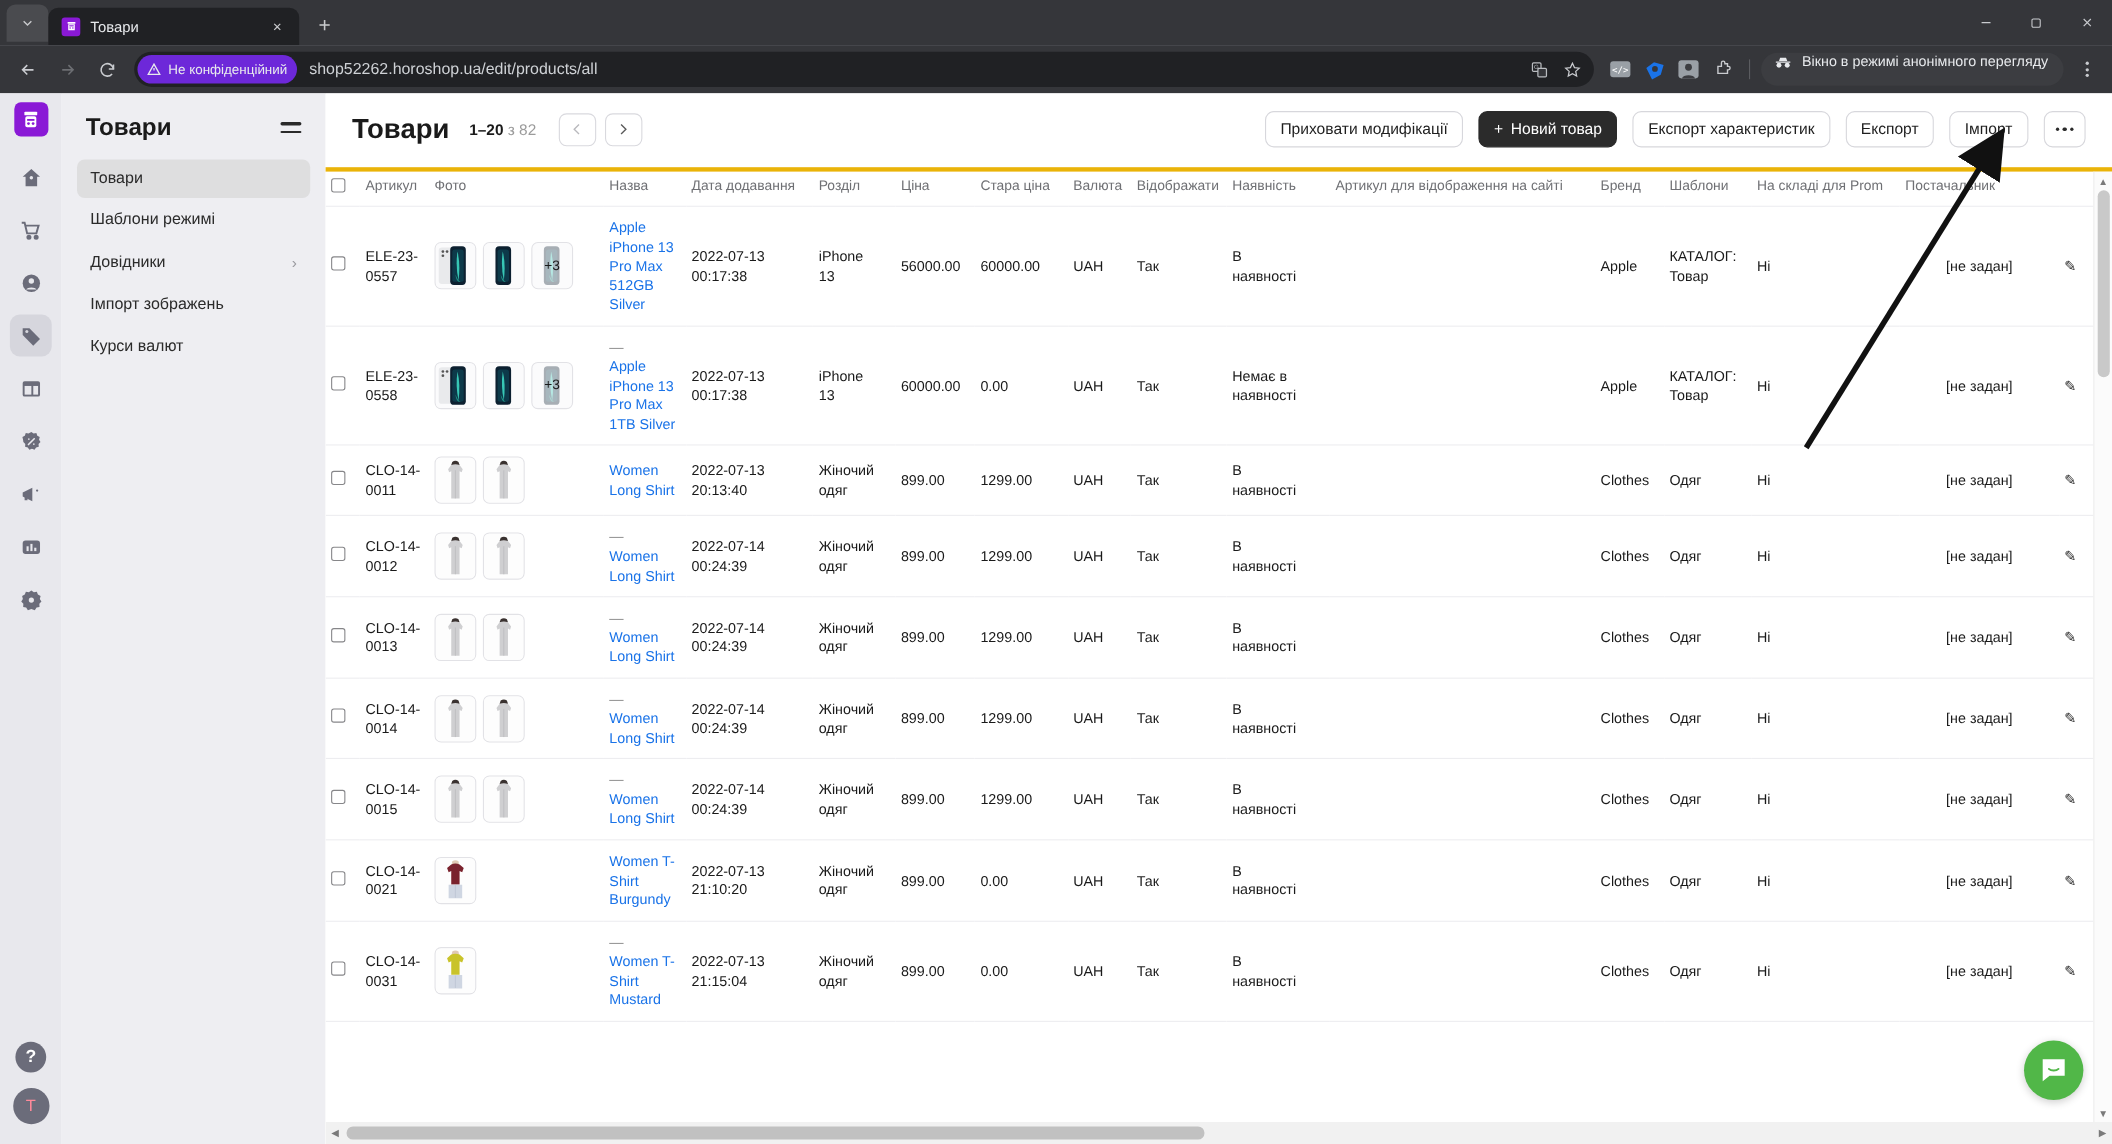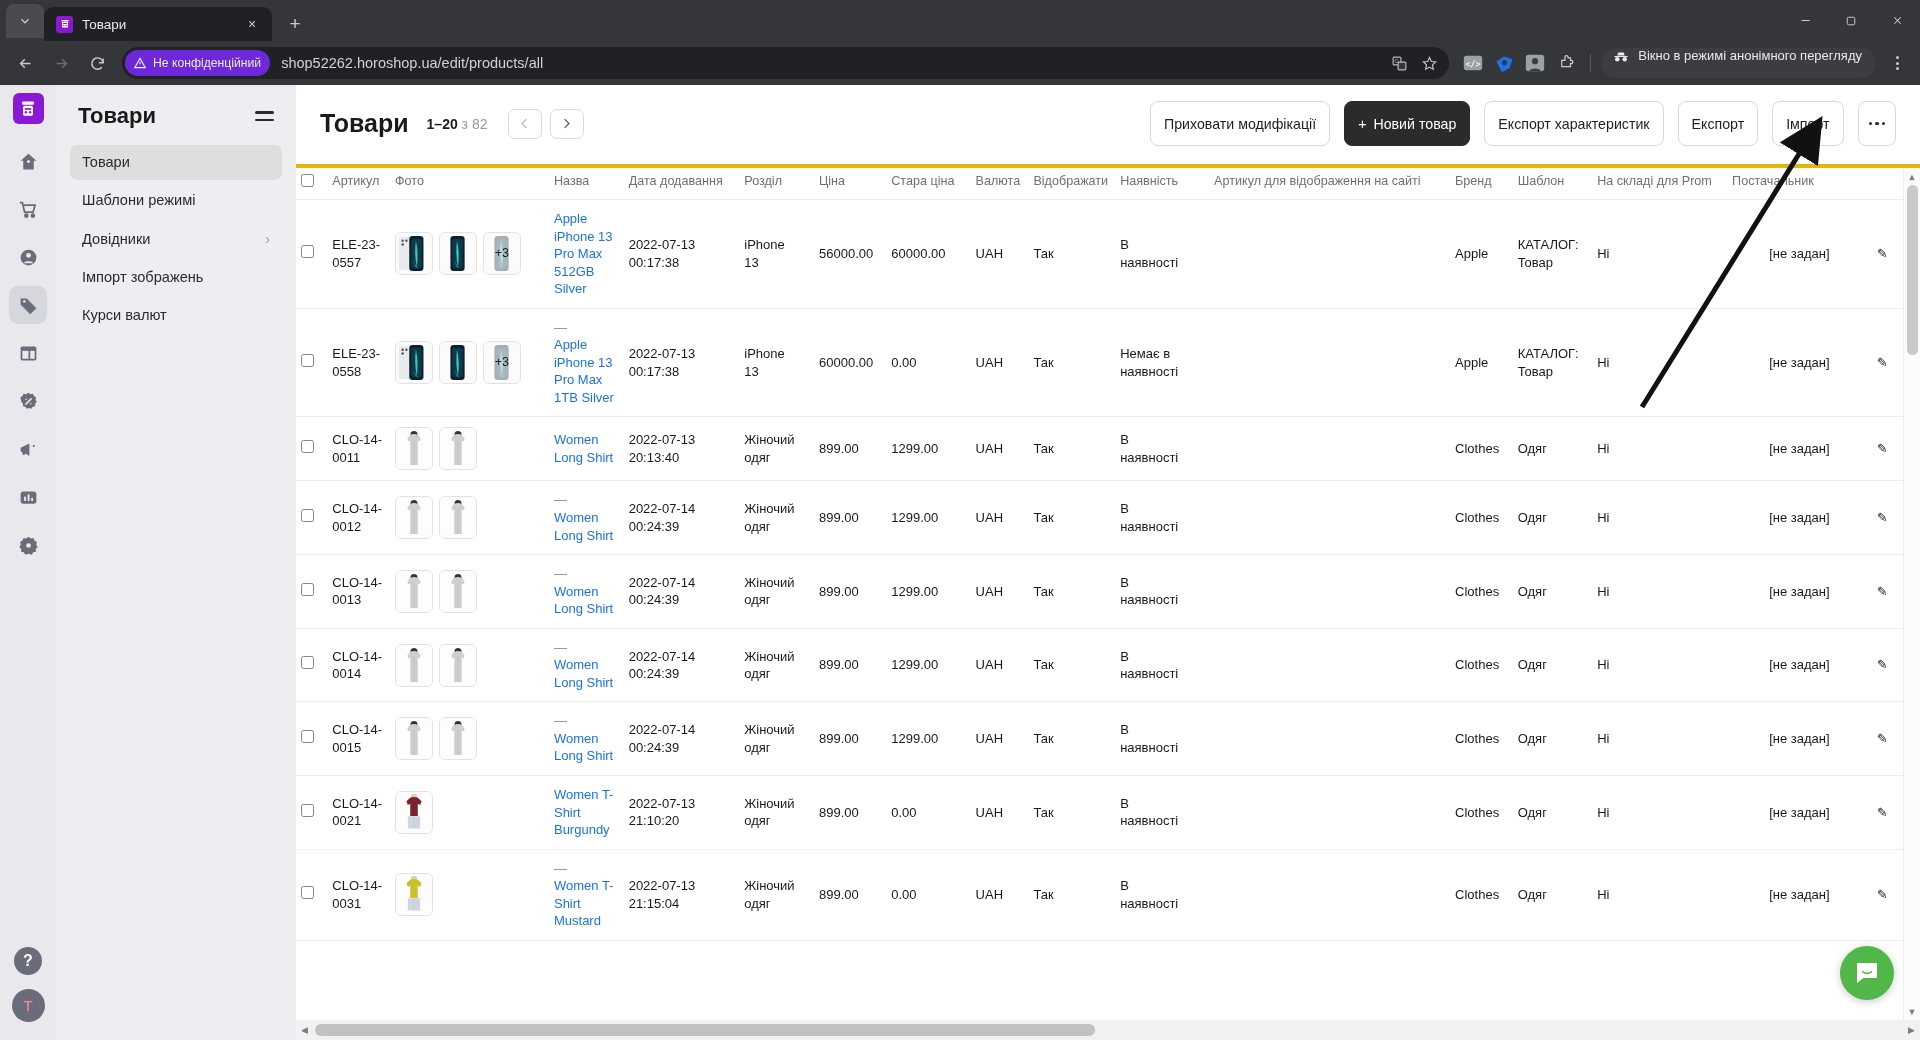--- a/index.html
+++ b/index.html
@@ -256,21 +256,21 @@
     width: 34px; height: 30px;
     border: 1px solid #d9d9de;
     border-radius: 7px;
     background: #fff;
     display: flex; align-items: center; justify-content: center;
     color: #5a5a5a;
   }
   .pager-btn.disabled { color: #b9b9bd; }
   .header-spacer { flex: 1; }
   .hbtn {
-    height: 45px;
+    height: 33px;
     border: 1px solid #d7d7dc;
     border-radius: 8px;
     background: #fff;
     color: #1f1f1f;
     font-size: 14.2px;
     padding: 0 13px;
     display: flex; align-items: center; justify-content: center;
     white-space: nowrap;
     font-family: "Liberation Sans", sans-serif;
   }
@@ -713,21 +713,21 @@
             <th>Назва</th>
             <th>Дата додавання</th>
             <th>Розділ</th>
             <th>Ціна</th>
             <th>Стара ціна</th>
             <th>Валюта</th>
             <th>Відображати</th>
             <th>Наявність</th>
             <th>Артикул для відображення на сайті</th>
             <th>Бренд</th>
-            <th>Шаблон</th>
+            <th>Шаблони</th>
             <th>На складі для Prom</th>
             <th>Постачальник</th>
             <th></th>
           </tr>
         </thead>
         <tbody id="tbody">
             <tr>
               <td><span class="cb"></span></td>
               <td>ELE-23-0557</td>
               <td>

